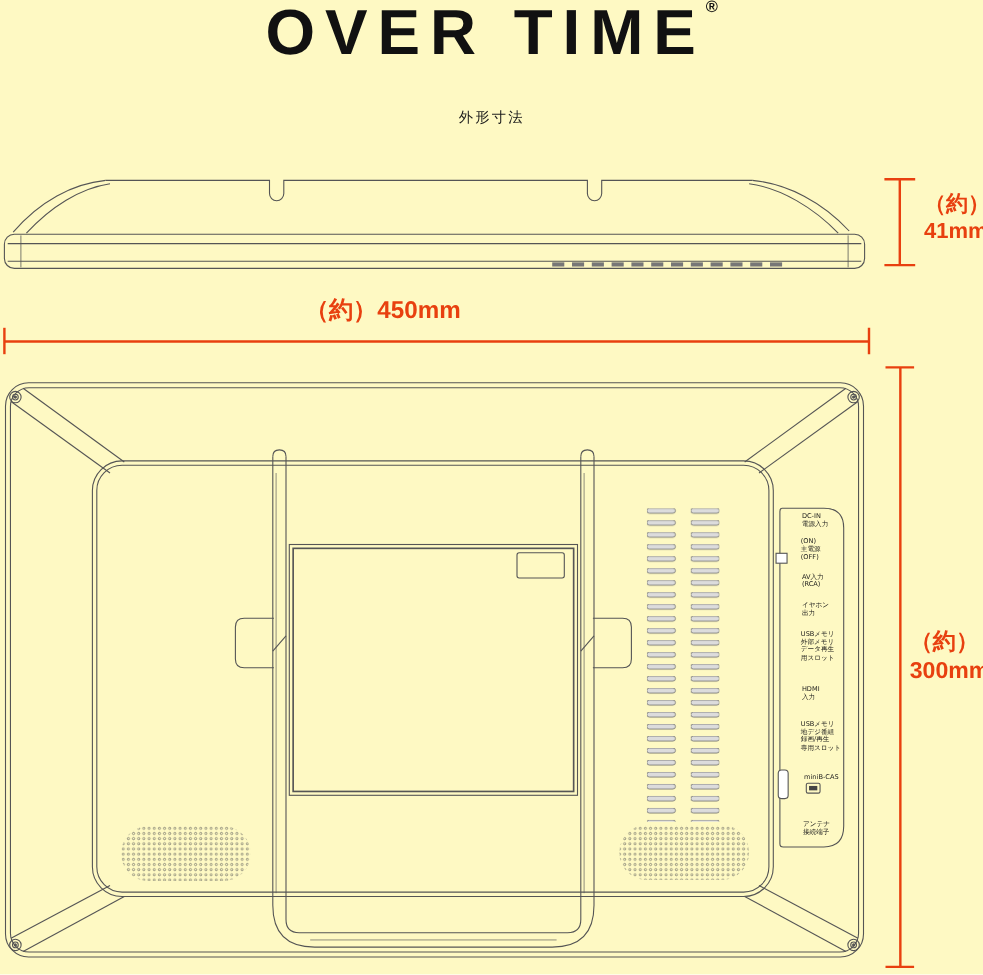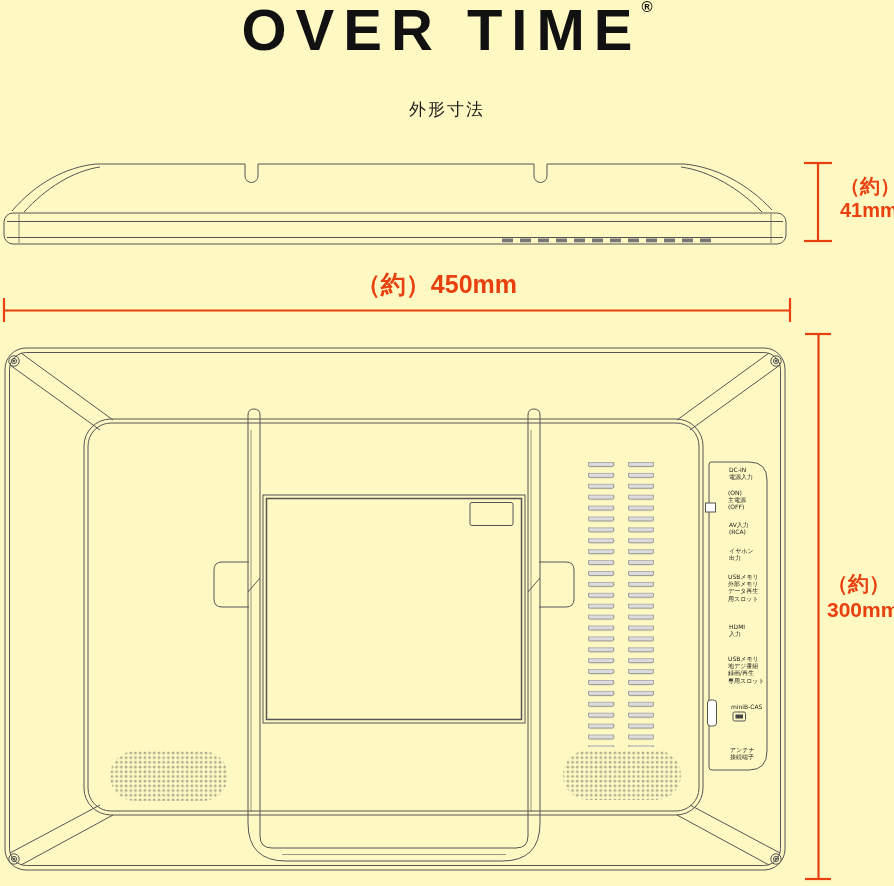--- a/index.html
+++ b/index.html
@@ -3,23 +3,23 @@
 <meta charset="utf-8">
 <style>
   html,body{margin:0;padding:0;background:#fff;}
   #stage{position:relative;width:894px;height:886px;background:#fef9c3;overflow:hidden;
          font-family:"Liberation Sans","DejaVu Sans",sans-serif;}
   #lineart{position:absolute;left:0;top:0;}
   .abs{position:absolute;}
   .logo{left:0;right:0;top:-4px;text-align:center;font-weight:bold;font-size:58px;
         letter-spacing:9px;color:#111;white-space:nowrap;}
   .logo .reg{font-size:15px;letter-spacing:0;vertical-align:top;position:relative;top:2px;}
-  .subtitle{left:0;right:0;top:98px;text-align:center;font-size:17px;color:#1a1a1a;letter-spacing:2px;}
+  .subtitle{left:0;right:0;top:98px;text-align:center;font-size:13px;color:#1a1a1a;letter-spacing:2px;}
   .dim{color:#e8400f;font-weight:bold;line-height:1.22;white-space:pre-line;}
-  .dim-450{left:277px;top:269px;width:240px;text-align:right;font-size:25px;}
+  .dim-450{left:277px;top:269px;width:240px;text-align:left;font-size:22px;}
   .dim-41{left:840px;top:174px;font-size:20px;}
   .dim-300{left:827px;top:571px;font-size:21px;}
   .port-label{font-family:"DejaVu Sans",sans-serif;font-size:6px;line-height:1.2;
               color:#1a1a1a;white-space:pre-line;letter-spacing:0;}
   .pl-1{left:729px;top:466px;} .pl-2{left:728px;top:489px;} .pl-3{left:729px;top:521px;}
   .pl-4{left:729px;top:547px;} .pl-5{left:728px;top:573px;} .pl-6{left:729px;top:623px;}
   .pl-7{left:728px;top:655px;} .pl-8{left:731px;top:703px;} .pl-9{left:730px;top:746px;}
 </style>
 </head>
 <body>

